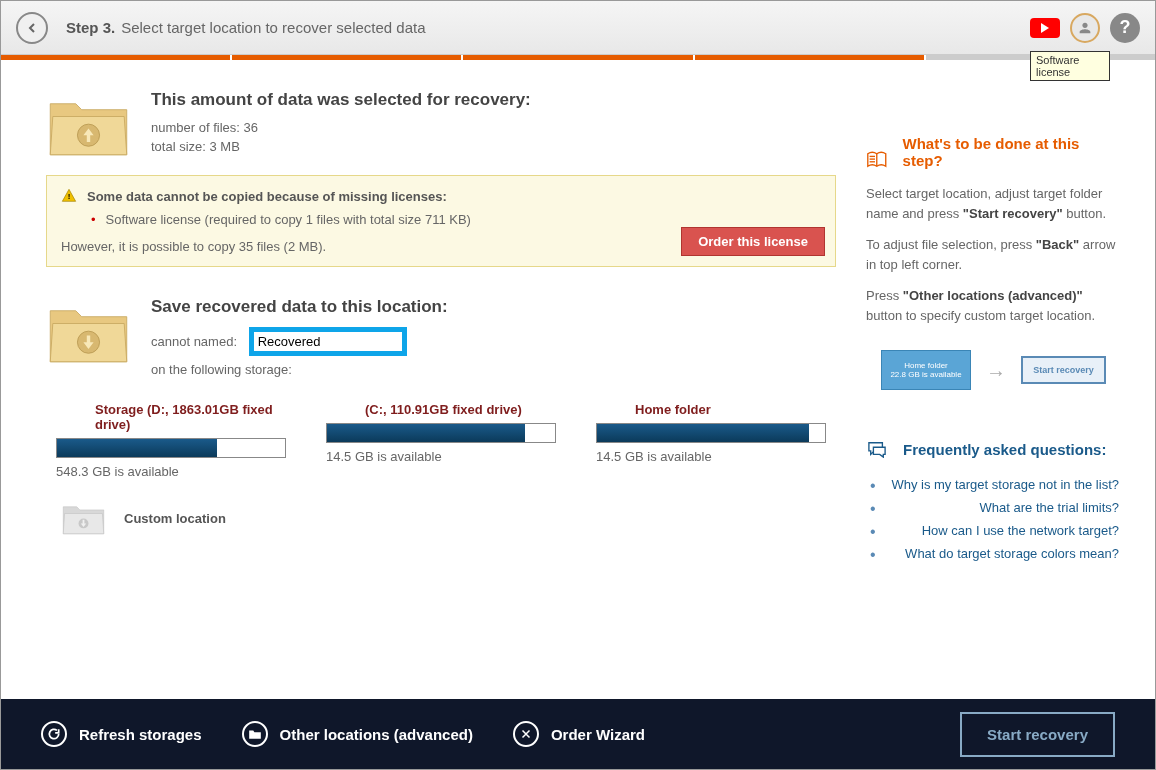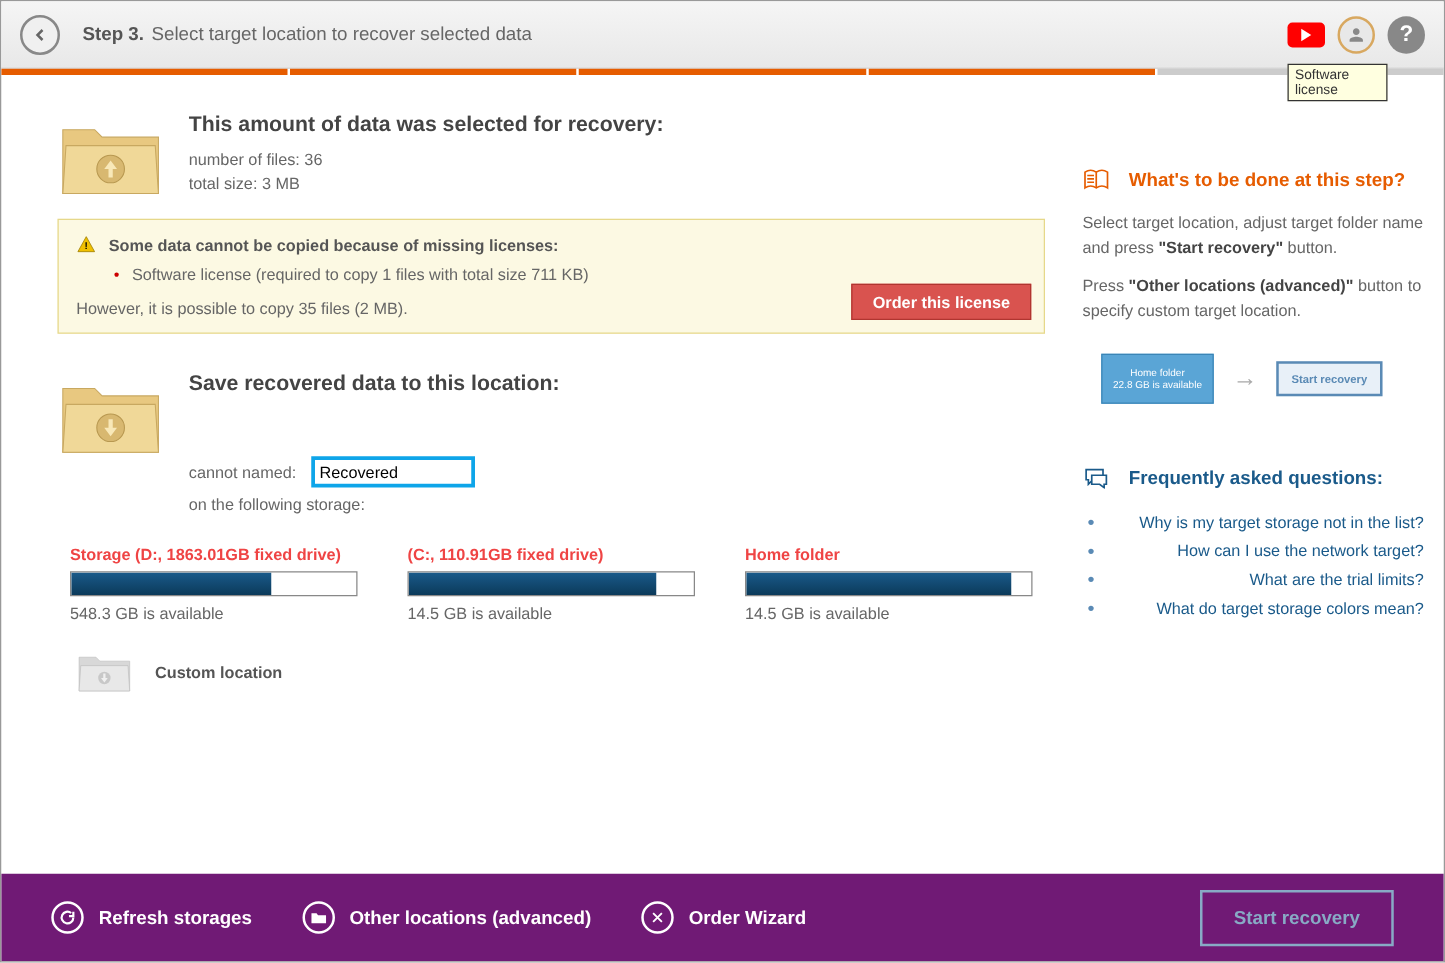--- a/index.html
+++ b/index.html
@@ -20,45 +20,45 @@
 .help-btn { background: #888; color: #fff; font-weight: bold; font-size: 18px; }
 .tooltip { position: absolute; top: 38px; right: 30px; background: #ffffe0; border: 1px solid #333; padding: 2px 5px; font-size: 11px; color: #333; }
 
 
 .progress { height: 5px; display: flex; }
 .progress .seg { flex: 1; background: #e65c00; margin-right: 2px; }
 .progress .seg.inactive { background: #ccc; }
 .progress .seg:last-child { margin-right: 0; }
 
 
-.content { display: flex; padding: 30px 16px 0 45px; height: calc(100% - 59px - 70px); }
+.content { display: flex; padding: 30px 36px 0 45px; height: calc(100% - 59px - 70px); }
 .main-col { flex: 1; padding-right: 30px; }
 .side-col { width: 300px; padding-top: 45px; }
 
 .section { display: flex; margin-bottom: 15px; }
 .folder-icon { width: 85px; height: 70px; margin-right: 20px; flex-shrink: 0; }
 .section-body { flex: 1; }
 .section-title { font-size: 17px; font-weight: bold; color: #444; margin-bottom: 10px; }
 .info-line { color: #666; margin-bottom: 4px; }
 
 .warning-box { border: 1px solid #e6d88a; background: #fcf9e3; padding: 12px 14px; margin: 10px 0 30px 0; position: relative; }
 .warning-title { font-weight: bold; color: #555; margin-bottom: 8px; display: flex; align-items: center; }
 .warning-title svg { margin-right: 10px; }
 .warning-item { color: #666; margin-left: 30px; margin-bottom: 12px; }
 .warning-item::before { content: '•'; color: #c00; margin-right: 10px; }
 .warning-footer { color: #666; }
 .order-btn { position: absolute; right: 10px; bottom: 10px; background: #d9534f; border: 1px solid #b03530; color: #fff; padding: 6px 16px; font-weight: bold; cursor: pointer; font-size: 13px; }
 
 .folder-label { color: #666; margin-right: 8px; }
-.folder-input { border: 3px solid #0ea5e9; padding: 2px 4px; width: 131px; font-size: 13px; margin-top: 38px; }
+.folder-input { border: 5px solid #0ea5e9; padding: 2px 4px; width: 158px; font-size: 13px; }
 .storage-hint { color: #666; margin-top: 6px; }
 
 .storages { display: flex; gap: 40px; margin: 25px 10px 20px 10px; }
 .storage { width: 230px; }
-.storage-name { font-weight: bold; color: #ef4444; margin-bottom: 6px; font-size: 13px; }
+.storage-name { font-weight: bold; color: #7f1d1d; margin-bottom: 6px; font-size: 13px; margin-left: 39px; }
 .storage-bar { height: 20px; border: 1px solid #888; position: relative; background: #fff; overflow: hidden; }
 .storage-fill { height: 100%; background: linear-gradient(#1a5a8a, #0b3a5a); }
 .storage-avail { color: #666; margin-top: 6px; }
 
 .custom-loc { display: flex; align-items: center; margin-top: 10px; margin-left: 15px; }
 .custom-folder-icon { width: 45px; height: 38px; margin-right: 18px; }
 .custom-label { color: #555; font-weight: bold; }
 
 
 .side-heading { display: flex; align-items: flex-end; margin-bottom: 15px; }
@@ -69,21 +69,21 @@
 .side-text b { color: #444; }
 .img-demo { margin: 25px 0 50px 15px; display: flex; align-items: center; gap: 15px; }
 .demo-box1 { width: 90px; height: 40px; background: #5aa5d6; border: 1px solid #3a85b6; display: flex; flex-direction: column; align-items: center; justify-content: center; font-size: 8px; color: #fff; }
 .demo-arrow { color: #aaa; font-size: 20px; }
 .demo-box2 { width: 85px; height: 28px; border: 2px solid #5a8ab5; background: #e8f0f8; color: #5a8ab5; display: flex; align-items: center; justify-content: center; font-size: 9px; font-weight: bold; }
 .faq-list { list-style: none; margin-top: 10px; text-align: right; }
 .faq-list li { color: #1a5a8a; padding: 4px 0 4px 20px; position: relative; cursor: pointer; }
 .faq-list li::before { content: '•'; position: absolute; left: 4px; color: #5a8ab5; font-size: 16px; }
 
 
-.footer { position: absolute; bottom: 0; left: 0; right: 0; height: 70px; background: #701a75; display: flex; align-items: center; padding: 0 40px; }
+.footer { position: absolute; bottom: 0; left: 0; right: 0; height: 70px; background: #0f172a; display: flex; align-items: center; padding: 0 40px; }
 .footer-btn { display: flex; align-items: center; color: #fff; font-weight: bold; font-size: 15px; margin-right: 40px; cursor: pointer; }
 .footer-btn-icon { width: 26px; height: 26px; border: 2px solid #fff; border-radius: 50%; display: flex; align-items: center; justify-content: center; margin-right: 12px; }
 .start-btn { margin-left: auto; border: 2px solid #88aac5; color: #88aac5; padding: 12px 25px; font-weight: bold; font-size: 15px; cursor: pointer; }
 </style>
 </head>
 <body>
 
 <div class="header">
   <div class="back-btn">
     <svg viewBox="0 0 24 24" fill="none" stroke="#666" stroke-width="3">
@@ -199,40 +199,41 @@
       <svg class="side-heading-icon" width="22" height="18" viewBox="0 0 24 20" fill="none" stroke="#e65c00" stroke-width="1.5">
           <path d="M2 3 C5 1 9 1 12 3 C15 1 19 1 22 3 L22 17 C19 15 15 15 12 17 C9 15 5 15 2 17 Z"></path>
           <line x1="12" y1="3" x2="12" y2="17"></line>
           <line x1="4" y1="6" x2="10" y2="6"></line>
           <line x1="4" y1="9" x2="10" y2="9"></line>
           <line x1="4" y1="12" x2="10" y2="12"></line>
         </svg>
       <span class="side-heading-text">What's to be done at this step?</span>
     </div>
     <p class="side-text"><span>Select target location, adjust target folder name and press </span><b>"Start recovery"</b><span> button.</span></p>
+    <p class="side-text"><span>To adjust file selection, press </span><b>"Back"</b><span> arrow in top left corner.</span></p>
     <p class="side-text"><span>Press </span><b>"Other locations (advanced)"</b><span> button to specify custom target location.</span></p>
     <div class="img-demo">
       <div class="demo-box1">
           <div>Home folder</div>
           <div>22.8 GB is available</div>
         </div>
       <div class="demo-arrow">→</div>
       <div class="demo-box2">Start recovery</div>
     </div>
     <div class="side-heading">
       <svg class="side-heading-icon" width="22" height="18" viewBox="0 0 24 20" fill="none" stroke="#1a5a8a" stroke-width="1.5">
           <path d="M3 3 L18 3 L18 12 L9 12 L5 16 L5 12 L3 12 Z"></path>
           <path d="M8 8 L21 8 L21 16 L19 16 L19 19 L15 16 L8 16 Z" fill="#fff"></path>
         </svg>
       <span class="faq-heading">Frequently asked questions:</span>
     </div>
     <ul class="faq-list">
       <li>Why is my target storage not in the list?</li>
+      <li>What are the trial limits?</li>
       <li>How can I use the network target?</li>
-      <li>What are the trial limits?</li>
       <li>What do target storage colors mean?</li>
     </ul>
   </div>
 </div>
 
 <div class="footer">
   <div class="footer-btn">
     <div class="footer-btn-icon">
         <svg width="14" height="14" viewBox="0 0 24 24" fill="none" stroke="#fff" stroke-width="3">
           <path d="M20 12a8 8 0 1 1-3-6.2"></path>

